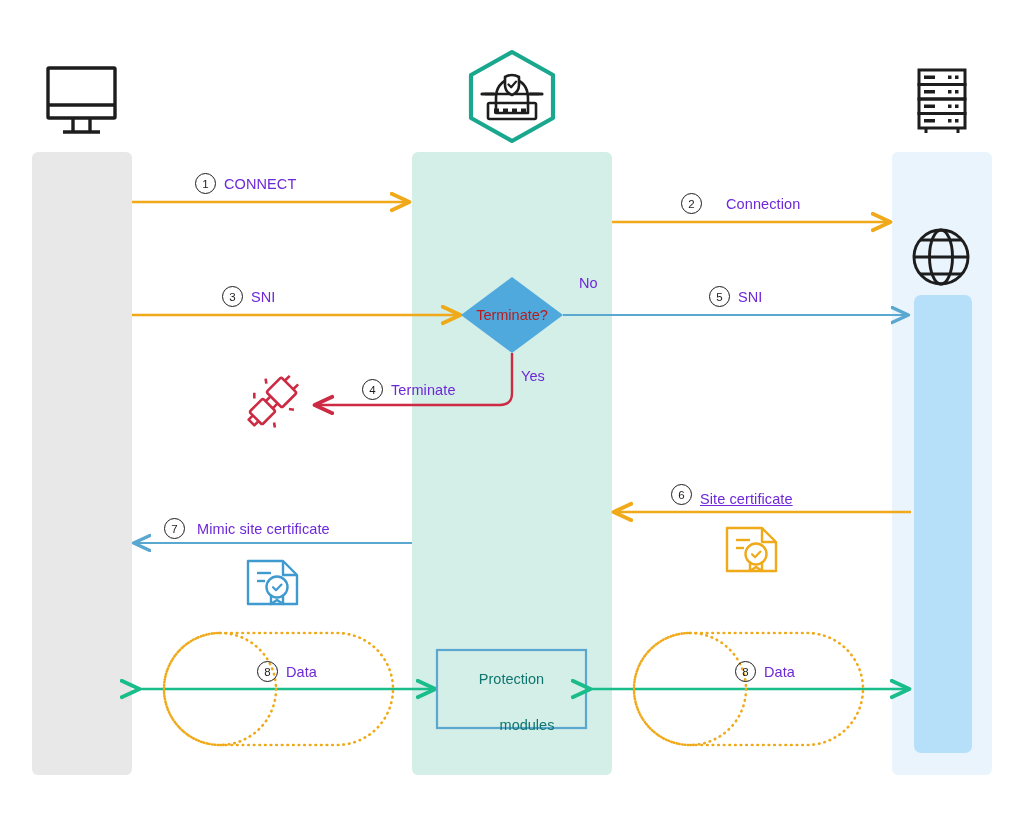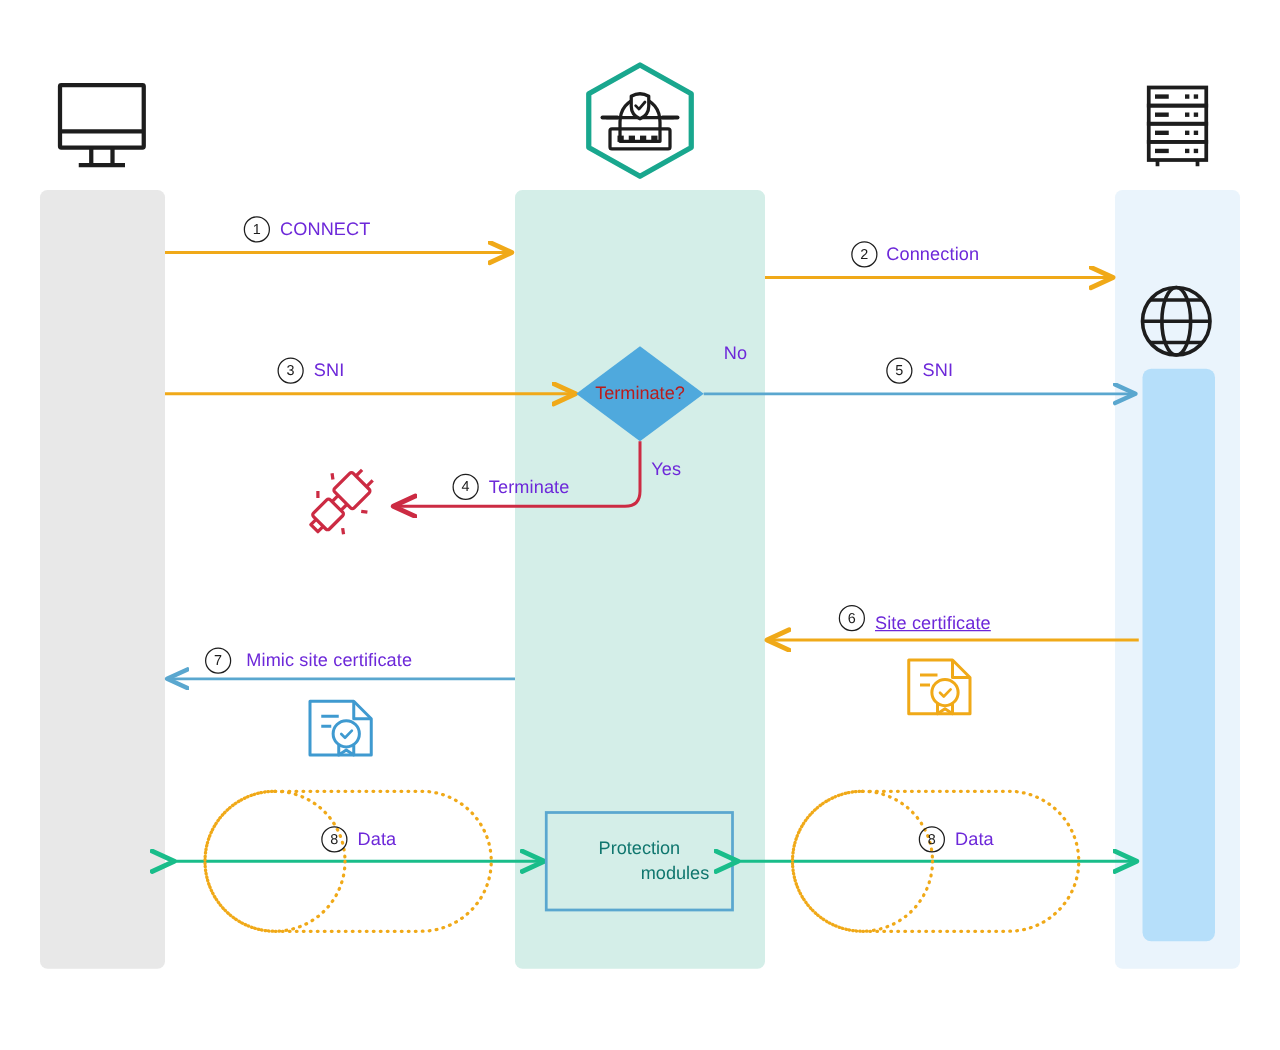--- a/index.html
+++ b/index.html
@@ -169,21 +169,21 @@
       <circle cx="756" cy="554" r="10.5" fill="#ffffff"></circle>
       <path d="M750,562 L750,571 L756,567 L762,571 L762,562"></path>
       <path d="M752,554.2 L755,557.2 L760.5,551.5" stroke-width="2.1" stroke-linecap="round"></path>
     </g>
   </svg>
 
   <div class="num" style="left:195px;top:173px;">1</div>
   <div class="lbl" style="left:224px;top:176px;">CONNECT</div>
 
   <div class="num" style="left:681px;top:193px;">2</div>
-  <div class="lbl" style="left:709px;top:196px;text-align:right;">Connection</div>
+  <div class="lbl" style="left:726px;top:196px;text-align:right;">Connection</div>
 
   <div class="num" style="left:222px;top:286px;">3</div>
   <div class="lbl" style="left:251px;top:289px;">SNI</div>
 
   <div class="diamond-text" style="left:470px;top:307px;width:84px;text-align:center;">Terminate?</div>
 
   <div class="lbl" style="left:579px;top:275px;">No</div>
   <div class="lbl" style="left:521px;top:368px;text-align:center;">Yes</div>
 
   <div class="num" style="left:709px;top:286px;">5</div>
@@ -198,15 +198,15 @@
   <div class="num" style="left:164px;top:518px;">7</div>
   <div class="lbl" style="left:197px;top:521px;">Mimic site certificate</div>
 
   <div class="num" style="left:257px;top:661px;">8</div>
   <div class="lbl" style="left:286px;top:664px;">Data</div>
 
   <div class="num" style="left:735px;top:661px;">8</div>
   <div class="lbl" style="left:764px;top:664px;">Data</div>
 
   <div class="pm-text" style="left:437px;top:670px;width:149px;">Protection</div>
-  <div class="pm-text" style="left:437px;top:690px;width:180px;padding-left:13px;">modules</div>
+  <div class="pm-text" style="left:437px;top:716px;width:180px;">modules</div>
 
 </div>
 
 </body></html>

